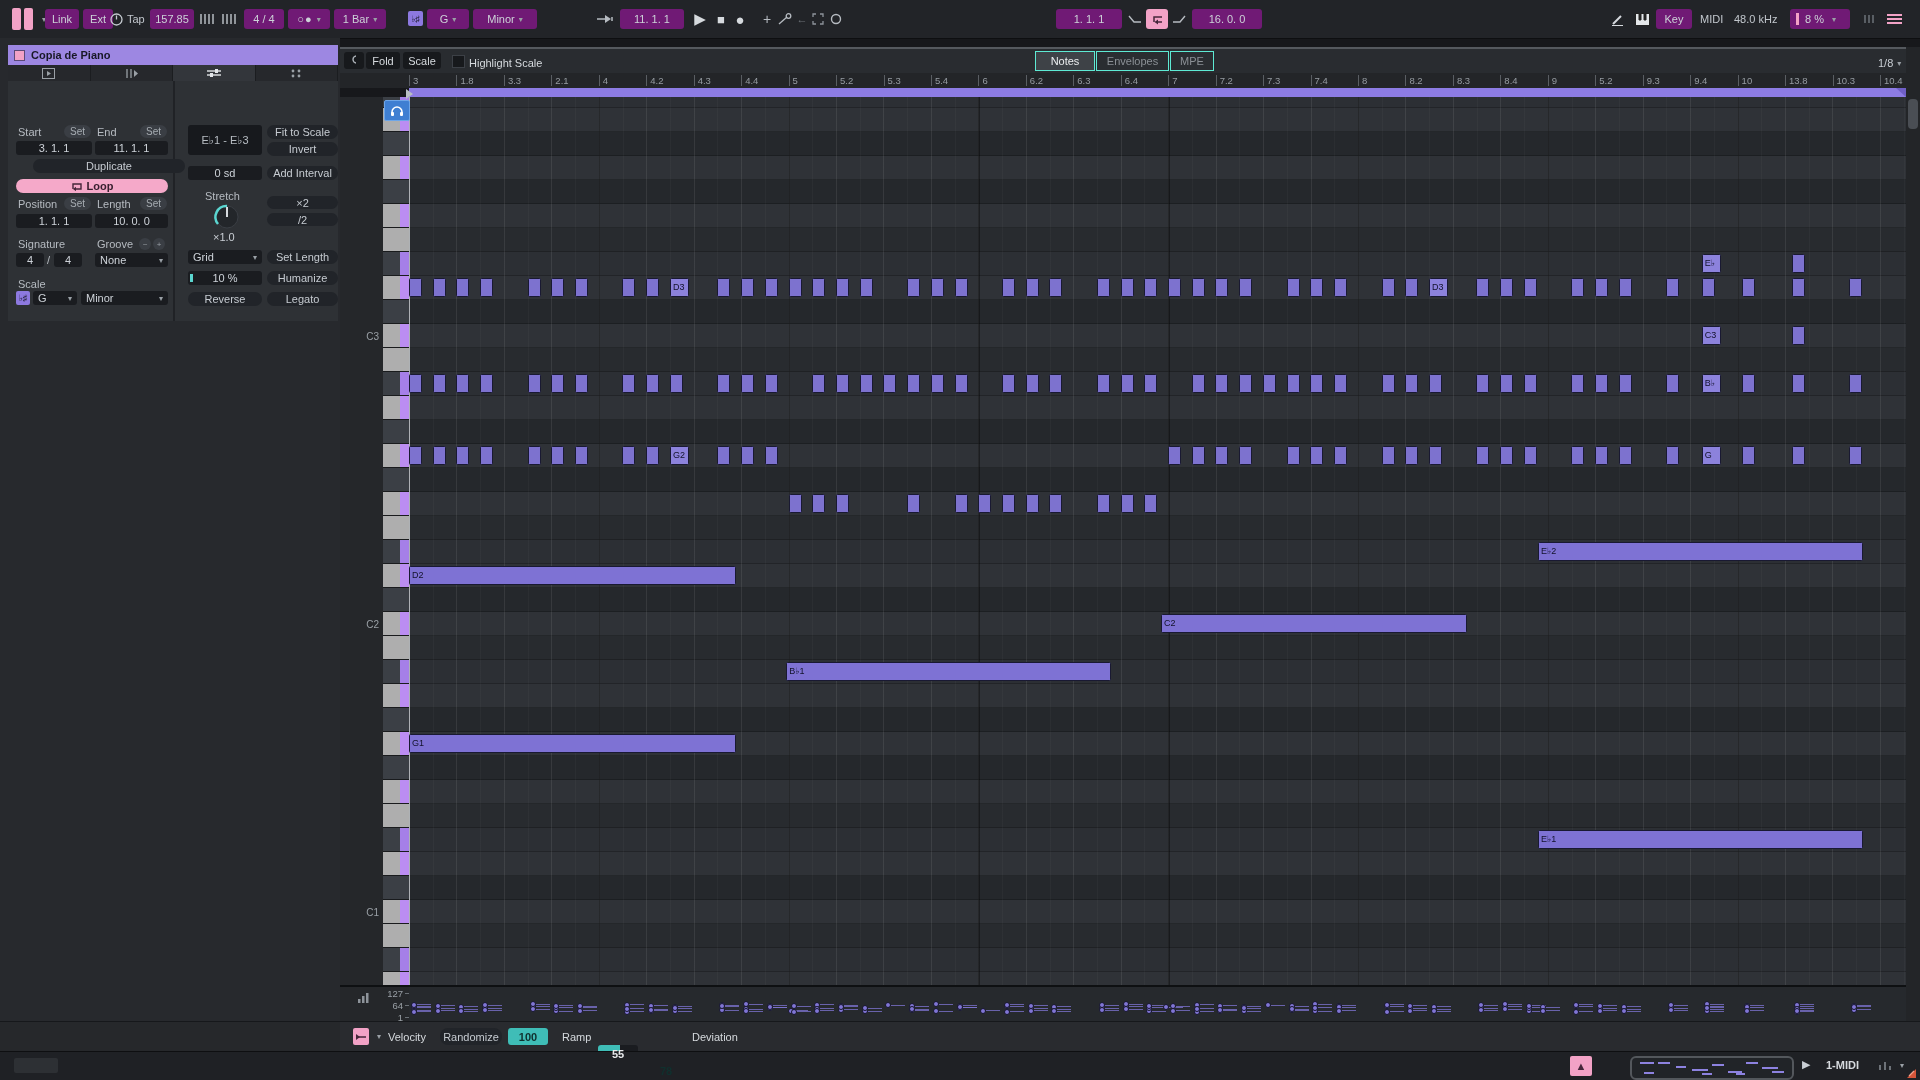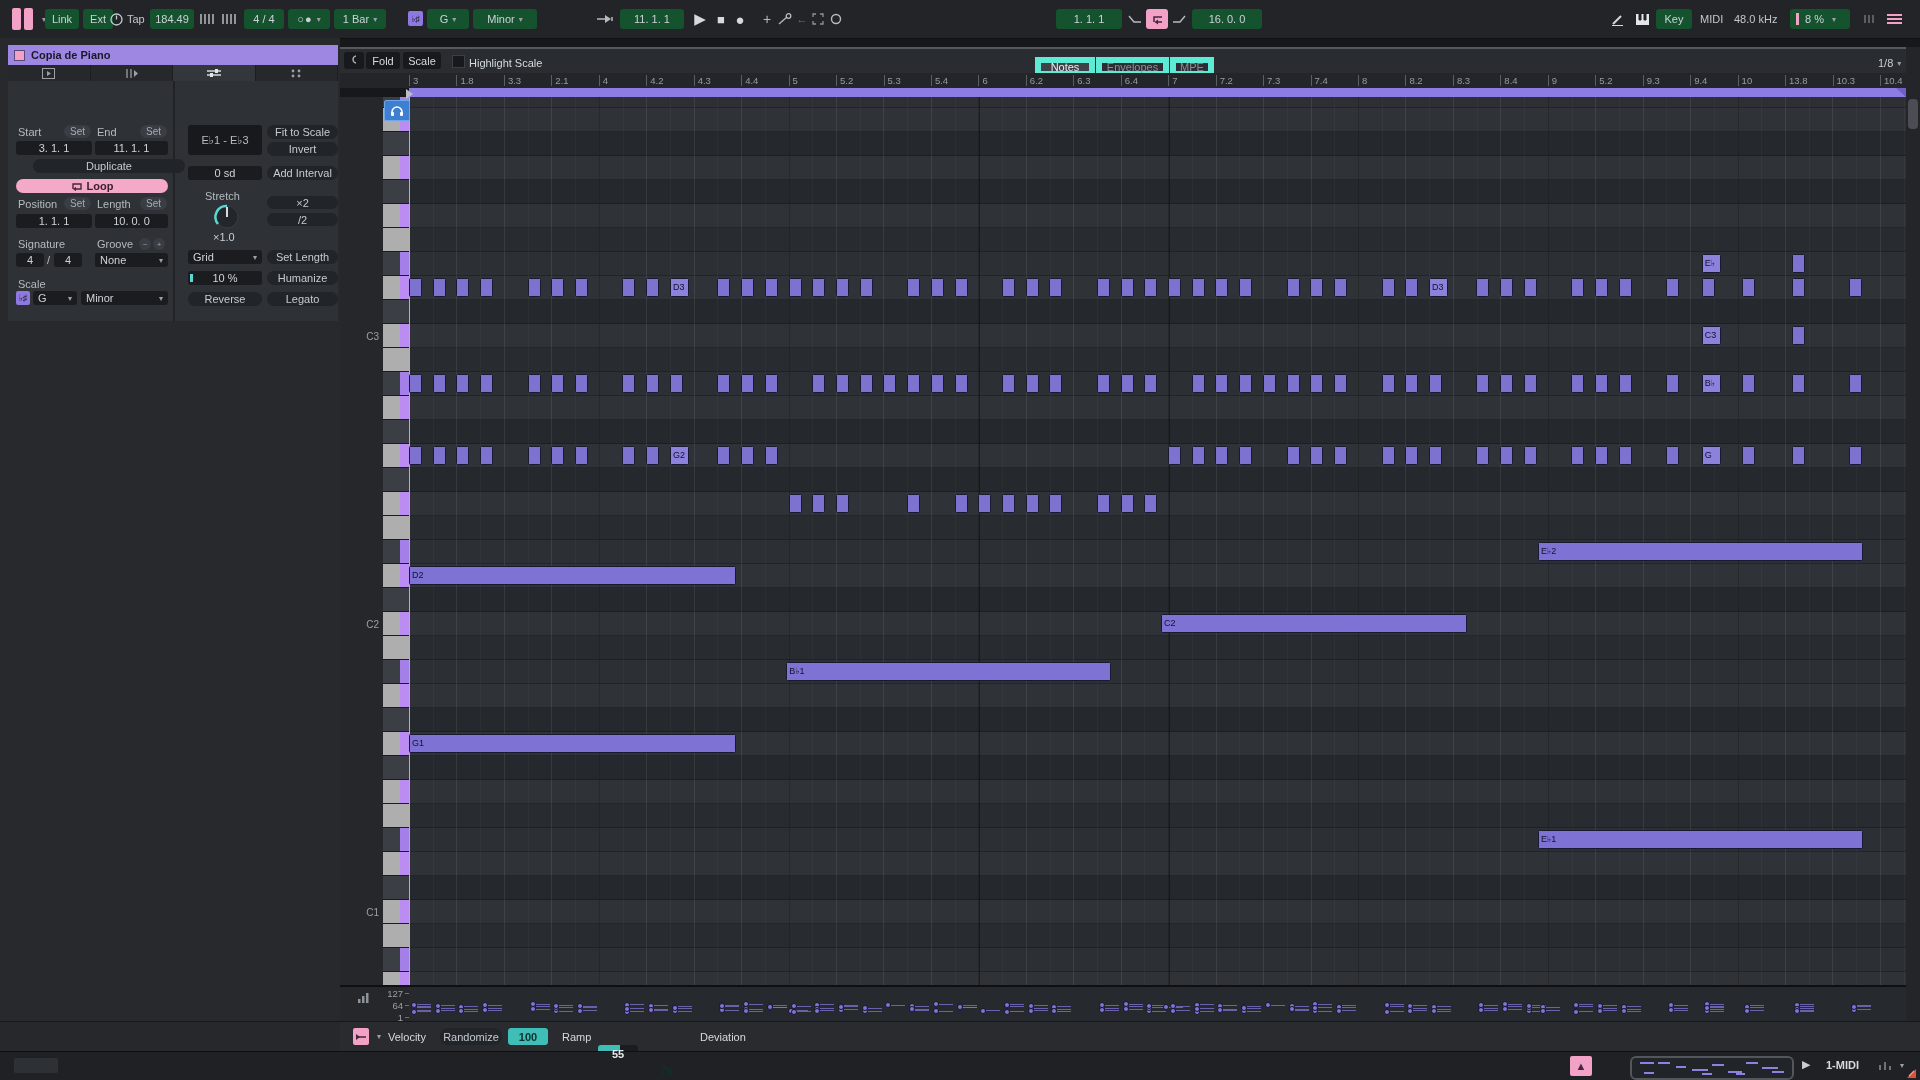--- a/index.html
+++ b/index.html
@@ -3,21 +3,21 @@
 <meta charset="utf-8">
 <style>
   html,body{margin:0;padding:0;background:#0f1012;}
   #app{position:relative;width:1920px;height:1080px;background:#17181b;
        font-family:"Liberation Sans",sans-serif;color:#c9ced4;font-size:11px;
        overflow:hidden;-webkit-font-smoothing:antialiased;}
   .abs{position:absolute;}
   
   #transport{position:absolute;left:0;top:0;width:1920px;height:38px;background:#222428;
              border-bottom:1px solid #0e0f11;}
-  .tbox{position:absolute;top:9px;height:20px;background:#14532d;border-radius:3px;
+  .tbox{position:absolute;top:9px;height:20px;background:#701a75;border-radius:3px;
         display:flex;align-items:center;justify-content:center;color:#cdd2d8;
         padding:0 6px;box-sizing:border-box;white-space:nowrap;}
   .tlabel{position:absolute;top:9px;height:20px;display:flex;align-items:center;color:#c2c7cd;}
   .caret{font-size:8px;color:#9aa0a6;margin-left:4px;}
   .logo-bar{position:absolute;top:8px;width:9px;height:22px;background:#f2a2c6;border-radius:2px;}
   .ticon{position:absolute;top:9px;height:20px;display:flex;align-items:center;justify-content:center;color:#b6bbc1;}
   .playglyph{font-size:15px;color:#d6dade;}
   
   #leftcol{position:absolute;left:0;top:38px;width:340px;height:1013px;background:#27292d;}
   #cliptitle{position:absolute;left:8px;top:7px;width:330px;height:20px;background:#9d87e2;
@@ -41,22 +41,22 @@
       align-items:center;justify-content:space-between;padding:0 5px;box-sizing:border-box;}
   .gicon{position:absolute;width:12px;height:12px;border-radius:6px;background:#3a3e44;color:#9aa0a6;
          font-size:8px;display:flex;align-items:center;justify-content:center;}
   .badge{position:absolute;background:#8d79e0;border-radius:2px;color:#1c1c2c;font-size:9px;
          display:flex;align-items:center;justify-content:center;}
   
   #edheader{position:absolute;left:340px;top:47px;width:1580px;height:26px;background:#292c30;
             border-top:2px solid #55595e;}
   .ebtn{position:absolute;top:3px;height:17px;background:#17191c;border-radius:3px;color:#d6dade;
         display:flex;align-items:center;justify-content:center;padding:0 8px;box-sizing:border-box;}
-  .etab{position:absolute;top:8px;height:20px;display:flex;align-items:center;justify-content:center;
-        color:#8b9096;background:#2a2d31;border:6px solid #5eead4;box-sizing:border-box;}
+  .etab{position:absolute;top:2px;height:20px;display:flex;align-items:center;justify-content:center;
+        color:#8b9096;background:#2a2d31;border:1px solid #5eead4;box-sizing:border-box;}
   .etab.sel{background:#3e4247;color:#eceef0;}
   .checkbox{position:absolute;width:11px;height:11px;background:#17191c;border:1px solid #3c4046;}
   
   #ruler{position:absolute;left:340px;top:73px;width:1580px;height:15px;background:#232528;}
   .rlab{position:absolute;top:2px;color:#969ca2;font-size:9.5px;border-left:1px solid #5a5e63;
         padding-left:3px;line-height:11px;height:11px;}
   #loopbar{position:absolute;left:409px;top:88px;width:1497px;height:9px;background:#8d7ce4;}
   #loopend{position:absolute;left:1896px;top:88px;width:0;height:0;border-top:9px solid #6f5fc6;border-left:10px solid transparent;}
   
   #gutter{position:absolute;left:340px;top:97px;width:43px;height:888px;background:#25272a;}
@@ -119,21 +119,21 @@
 
     <div class="tbox" style="left:45px;width:34px">Link</div>
     <div class="tbox" style="left:83px;width:30px">Ext</div>
     <div class="ticon" style="left:108px;width:16px">
       <svg width="13" height="13" viewBox="0 0 13 13">
           <circle cx="6.5" cy="6.5" r="5.5" fill="none" stroke="#c6cbd1" stroke-width="1.3"></circle>
           <line x1="6.5" y1="6.5" x2="6.5" y2="2.5" stroke="#c6cbd1" stroke-width="1.3"></line>
         </svg>
     </div>
     <div class="tlabel" style="left:127px">Tap</div>
-    <div class="tbox" style="left:150px;width:44px">184.49</div>
+    <div class="tbox" style="left:150px;width:44px">157.85</div>
     <div class="ticon" style="left:198px;width:18px">
       <svg width="14" height="12">
           <g stroke="#b6bbc1" stroke-width="1.5">
             <line x1="1" y1="1" x2="1" y2="11"></line>
             <line x1="5" y1="1" x2="5" y2="11"></line>
             <line x1="9" y1="1" x2="9" y2="11"></line>
             <line x1="13" y1="1" x2="13" y2="11"></line>
           </g>
         </svg>
     </div>
@@ -1067,21 +1067,21 @@
     </div>
     <div class="cb-item" style="left:222px;color:#d6dade">Ramp</div>
     <div class="cb-item cb-box" style="left:258px;width:40px">
       <span class="cb-fill" style="width:55%"></span>
         <span class="cb-val" style="color:#e8eaec">55</span>
     </div>
     <div class="cb-item cb-box" style="left:304px;width:44px">
       <span class="cb-fill" style="width:78%"></span>
         <span class="cb-val">78</span>
     </div>
-    <div class="cb-item" style="left:360px;color:#d6dade">Deviation</div>
+    <div class="cb-item" style="left:352px;color:#d6dade">Deviation</div>
     <div class="cb-item cb-box" style="left:424px;width:62px">
       
     </div>
   </div>
 
   <div id="statusbar">
     <div class="abs" style="left:14px;top:6px;width:44px;height:15px;background:#2d3034;border-radius:2px"></div>
     <div class="abs pinksq" style="left:1570px;top:4px;width:22px;height:20px">▲</div>
     <div id="navbox">
         <div class="navdash" style="left: 8px; top: 4px; width: 14px;"></div>

